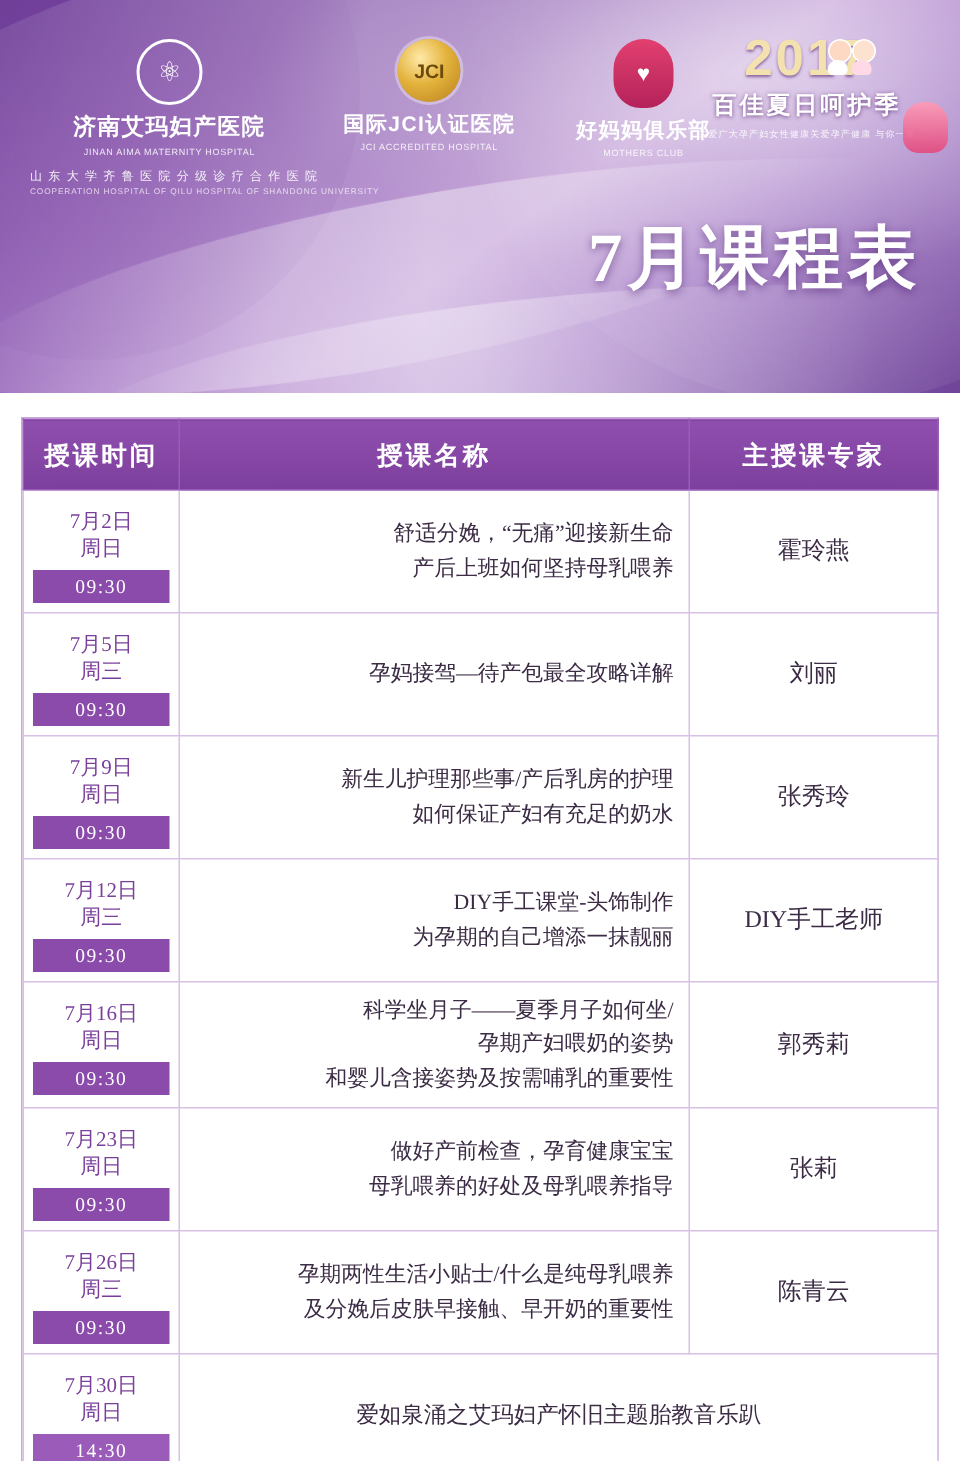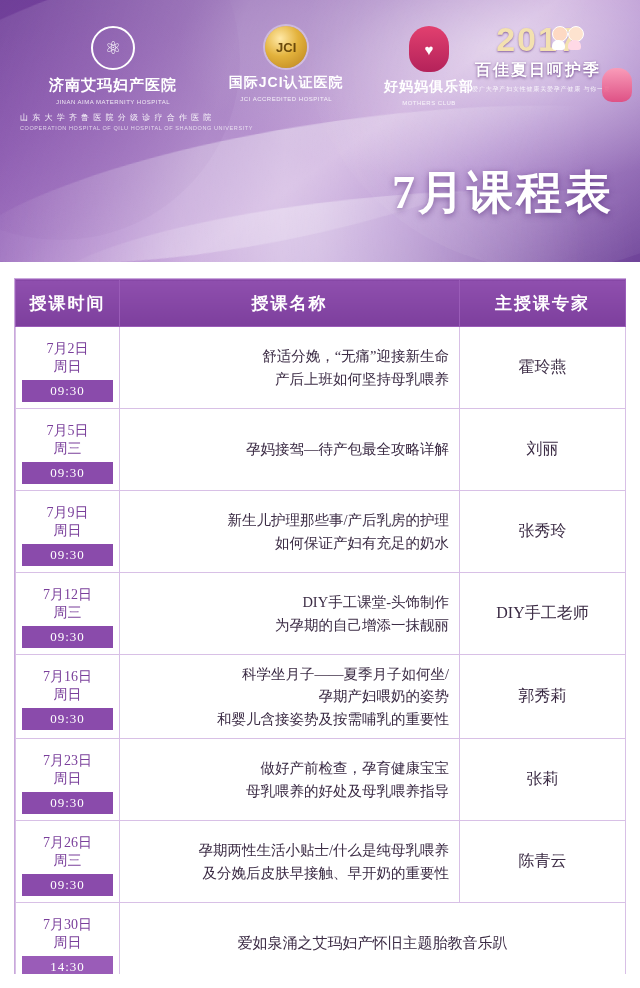--- a/index.html
+++ b/index.html
@@ -113,21 +113,21 @@
   .baby .b1{left:0;}
   .baby .b2{left:16px;background:#ffd9e6;}
   .ribbon{
     position:absolute;right:8px;top:68px;width:30px;height:34px;
     background:linear-gradient(180deg,#ff9ab5,#e2497d);
     border-radius:14px 14px 10px 10px;opacity:.9;
   }
 
   
   .big-title{
-    position:absolute;right:26px;bottom:38px;
+    position:absolute;right:26px;bottom:59px;
     font-size:46px;font-weight:bold;color:#ffffff;letter-spacing:3px;
     text-shadow:0 2px 6px rgba(70,25,105,.55);
     font-family:"Liberation Serif","DejaVu Serif",serif;
   }
 
   
   .table-wrap{
     position:absolute;left:14px;top:278px;width:612px;
     border:1px solid #c9a8db;
     box-sizing:border-box;

